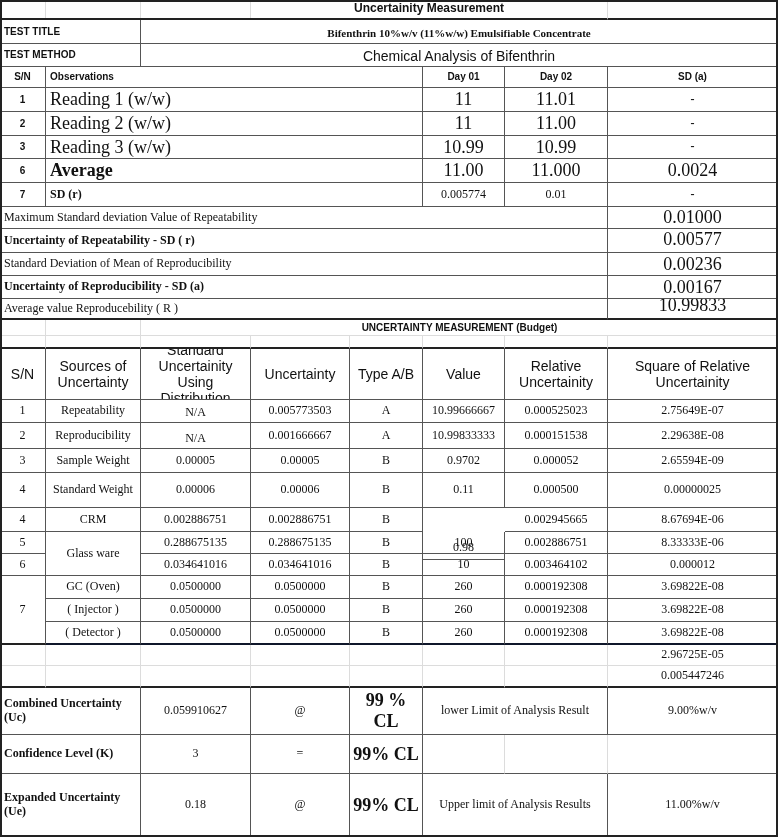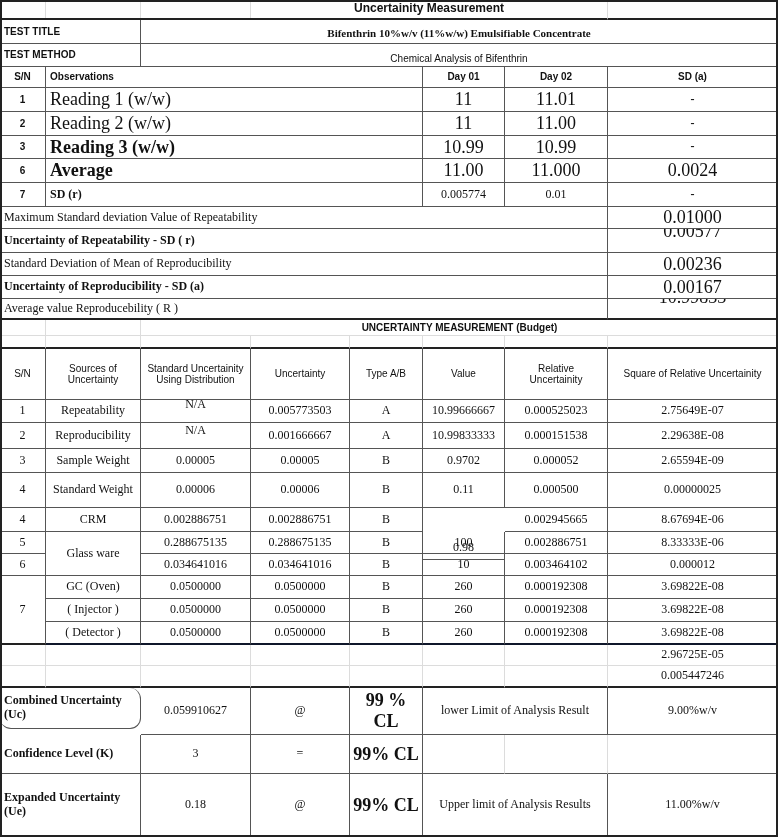--- a/index.html
+++ b/index.html
@@ -5,31 +5,31 @@
   html, body { margin:0; padding:0; background:#ffffff; }
   body { width:778px; height:837px; position:relative; overflow:hidden; }
   .sheet { position:absolute; left:0; top:0; width:778px; height:837px; }
   .c {
     position:absolute; box-sizing:border-box;
     display:flex; align-items:center; justify-content:center; text-align:center;
     font-family:"Liberation Serif", serif; font-size:12px; color:#111;
     border-right:1px solid #555; border-bottom:1px solid #555;
     line-height:1.15; padding:0 2px; overflow:hidden;
   }
-  .sans { font-family:"Liberation Sans", sans-serif; font-size:10px; }
+  .sans { font-family:"Liberation Sans", sans-serif; font-size:14px; }
   .sansb { font-family:"Liberation Sans", sans-serif; font-size:10px; font-weight:bold; }
   .b { font-weight:bold; }
   .l { justify-content:flex-start; text-align:left; padding-left:4px; }
   .grid { border-right:1px solid #dcdcdc; border-bottom:1px solid #dcdcdc; }
   .thick-b { border-bottom:2px solid #0f172a; }
   .big { font-size:18px; }
   .title { font-family:"Liberation Sans", sans-serif; font-size:12px; font-weight:bold; }
   .frame { position:absolute; left:0; top:0; width:778px; height:837px; box-sizing:border-box;
     border:2px solid #222; pointer-events:none; }
-  .bot { align-items:flex-end; padding-bottom:10px; }
+  .bot { align-items:flex-end; padding-bottom:2px; }
 </style>
 </head>
 <body>
 
 <div class="sheet">
 
   <div class="c grid" style="left:0;top:0;width:46px;height:20px;"></div>
   <div class="c grid" style="left:46px;top:0;width:95px;height:20px;"></div>
   <div class="c grid" style="left:141px;top:0;width:110px;height:20px;"></div>
   <div class="c title" style="left:251px;top:0;width:357px;height:20px;border-right:1px solid #dcdcdc;border-bottom:2px solid #222;">Uncertainity Measurement</div>
@@ -57,21 +57,21 @@
   </div>
   <div>
     <div class="c sansb" style="left:0;top:112px;width:46px;height:24px;">2</div>
     <div class="c l big" style="left:46px;top:112px;width:377px;height:24px;">Reading 2  (w/w)</div>
     <div class="c big" style="left:423px;top:112px;width:82px;height:24px;">11</div>
     <div class="c big" style="left:505px;top:112px;width:103px;height:24px;">11.00</div>
     <div class="c b" style="left:608px;top:112px;width:170px;height:24px;">-</div>
   </div>
   <div>
     <div class="c sansb" style="left:0;top:136px;width:46px;height:23px;">3</div>
-    <div class="c l big" style="left:46px;top:136px;width:377px;height:23px;font-weight:bold;">Reading 3  (w/w)</div>
+    <div class="c l big" style="left:46px;top:136px;width:377px;height:23px;">Reading 3  (w/w)</div>
     <div class="c big" style="left:423px;top:136px;width:82px;height:23px;">10.99</div>
     <div class="c big" style="left:505px;top:136px;width:103px;height:23px;">10.99</div>
     <div class="c b" style="left:608px;top:136px;width:170px;height:23px;">-</div>
   </div>
   <div>
     <div class="c sansb" style="left:0;top:159px;width:46px;height:24px;">6</div>
     <div class="c l big b" style="left:46px;top:159px;width:377px;height:24px;">Average</div>
     <div class="c big" style="left:423px;top:159px;width:82px;height:24px;">11.00</div>
     <div class="c big" style="left:505px;top:159px;width:103px;height:24px;">11.000</div>
     <div class="c big" style="left:608px;top:159px;width:170px;height:24px;">0.0024</div>
@@ -238,21 +238,21 @@
   <div class="c grid" style="left:0;top:666px;width:46px;height:22px;border-bottom:2px solid #222;"></div>
   <div class="c grid" style="left:46px;top:666px;width:95px;height:22px;border-bottom:2px solid #222;"></div>
   <div class="c grid" style="left:141px;top:666px;width:110px;height:22px;border-bottom:2px solid #222;"></div>
   <div class="c grid" style="left:251px;top:666px;width:99px;height:22px;border-bottom:2px solid #222;"></div>
   <div class="c grid" style="left:350px;top:666px;width:73px;height:22px;border-bottom:2px solid #222;"></div>
   <div class="c grid" style="left:423px;top:666px;width:82px;height:22px;border-bottom:2px solid #222;"></div>
   <div class="c grid" style="left:505px;top:666px;width:103px;height:22px;border-bottom:2px solid #222;"></div>
   <div class="c grid" style="left:608px;top:666px;width:170px;height:22px;border-bottom:2px solid #222;">0.005447246</div>
 
   <div>
-    <div class="c l b" style="left:0;top:688px;width:141px;height:41px;border-radius:11px;">Combined Uncertainty (Uc)</div>
+    <div class="c l b" style="left:0;top:688px;width:141px;height:47px;">Combined Uncertainty (Uc)</div>
     <div class="c" style="left:141px;top:688px;width:110px;height:47px;">0.059910627</div>
     <div class="c" style="left:251px;top:688px;width:99px;height:47px;">@</div>
     <div class="c b big" style="left:350px;top:688px;width:73px;height:47px;">99 % CL</div>
     <div class="c" style="left:423px;top:688px;width:185px;height:47px;">lower Limit of Analysis Result</div>
     <div class="c" style="left:608px;top:688px;width:170px;height:47px;">9.00%w/v</div>
   </div>
 
   <div>
     <div class="c l b" style="left:0;top:735px;width:141px;height:39px;">Confidence Level (K)</div>
     <div class="c" style="left:141px;top:735px;width:110px;height:39px;">3</div>

